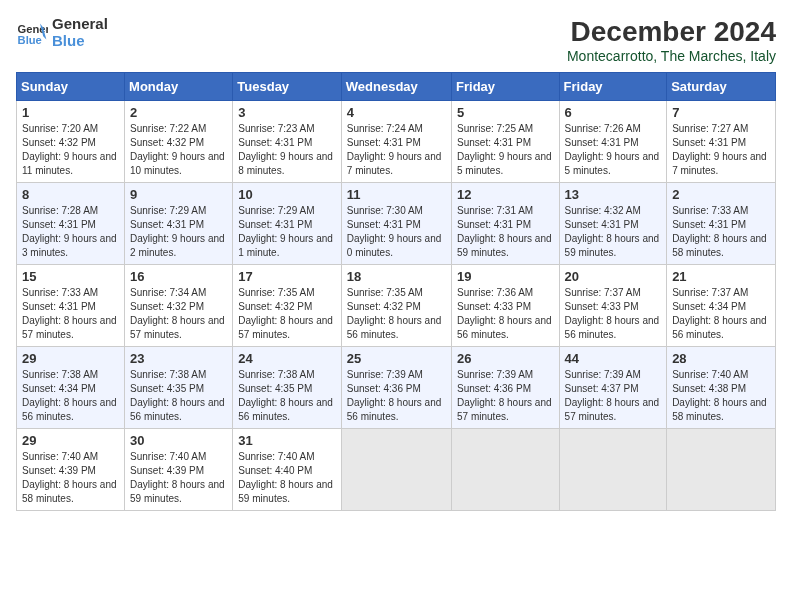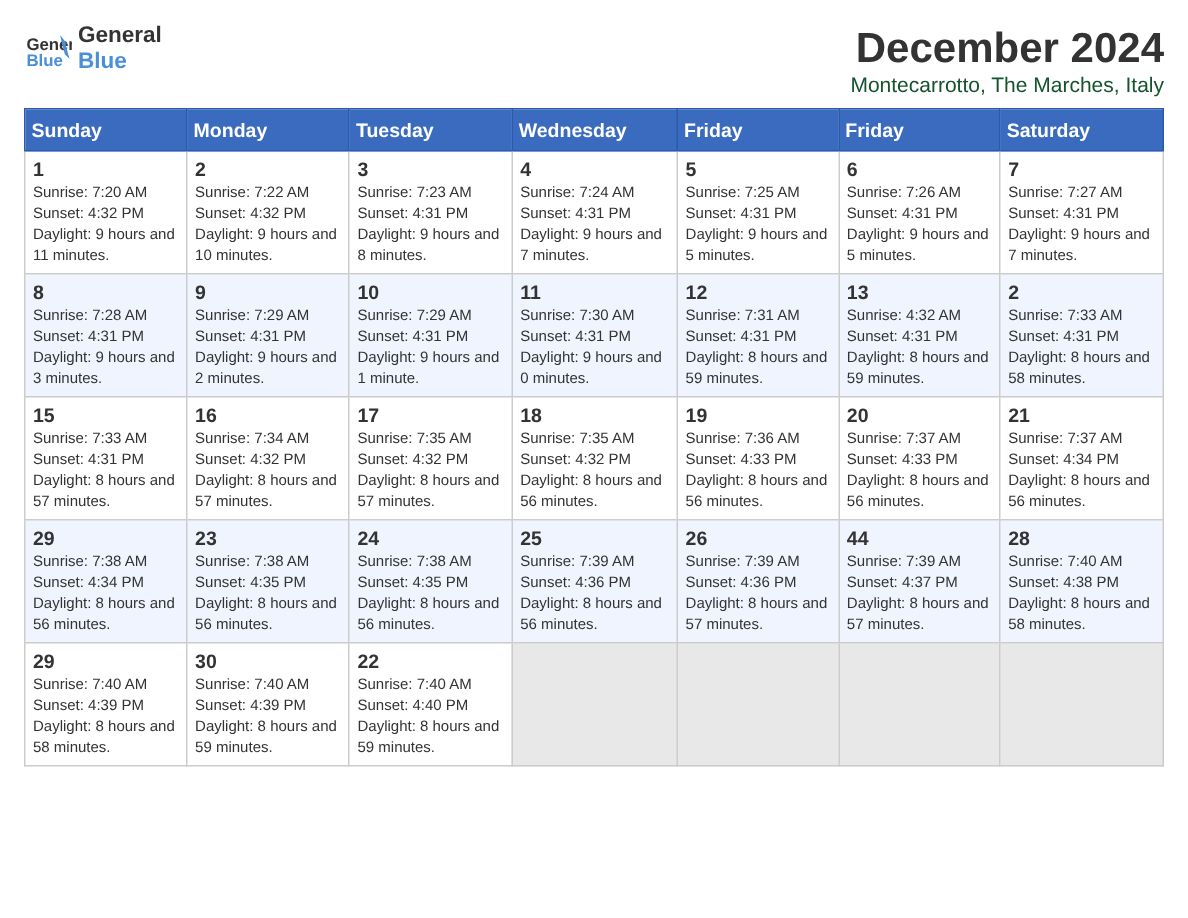--- a/index.html
+++ b/index.html
@@ -353,21 +353,21 @@
         </td>
         <td>
           <span class="day-num">30</span>
 <div class="day-info">
   <span>Sunrise: 7:40 AM</span><br>
   <span>Sunset: 4:39 PM</span><br>
   <span>Daylight: 8 hours and 59 minutes.</span>
 </div>
         </td>
         <td>
-          <span class="day-num">22</span>
+          <span class="day-num">31</span>
 <div class="day-info">
   <span>Sunrise: 7:40 AM</span><br>
   <span>Sunset: 4:40 PM</span><br>
   <span>Daylight: 8 hours and 59 minutes.</span>
 </div>
         </td>
         <td class="empty-cell"></td>
         <td class="empty-cell"></td>
         <td class="empty-cell"></td>
         <td class="empty-cell"></td>

